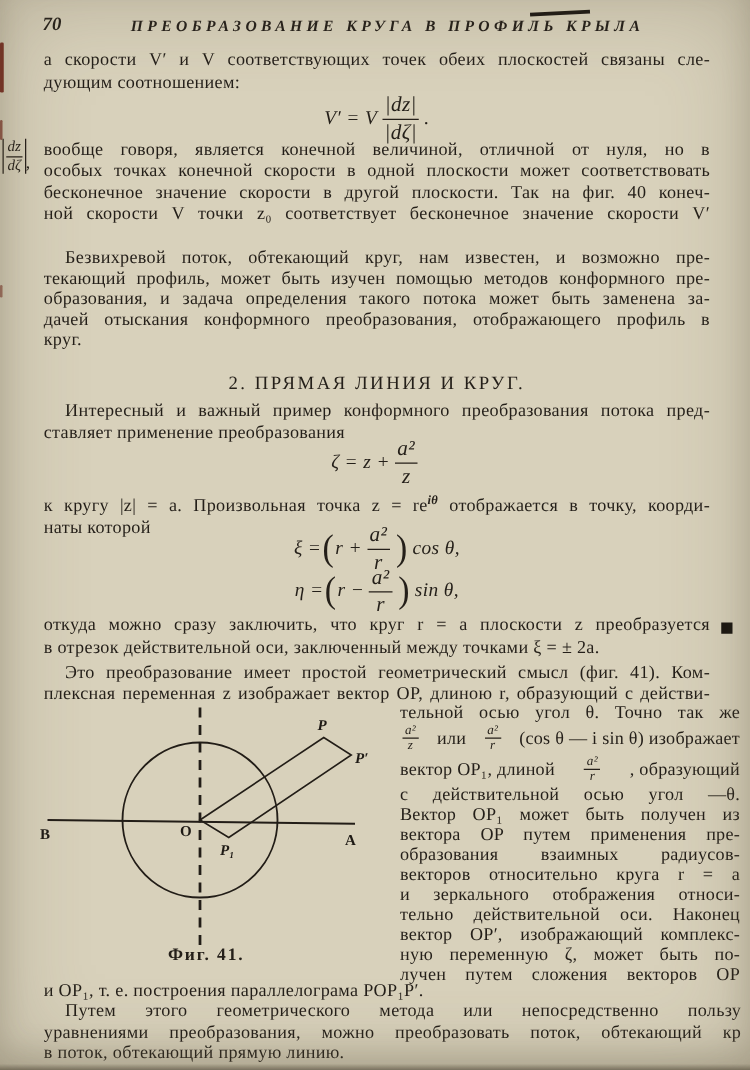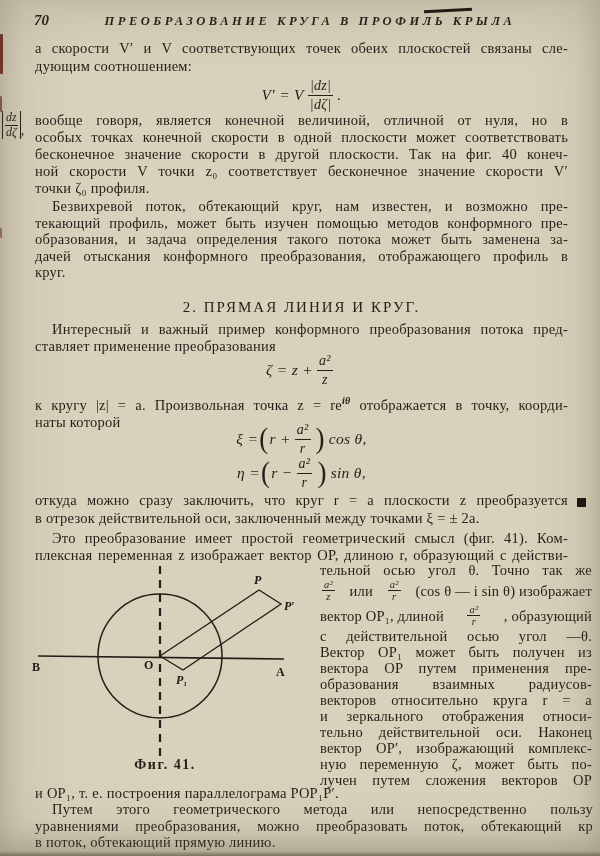--- a/index.html
+++ b/index.html
@@ -20,21 +20,21 @@
   .ln.ind{text-indent:17px;}
   
   .pagehead{position:absolute;top:12px;left:0;width:600px;height:20px;}
   .pagenum{position:absolute;left:34px;top:0;font-size:15px;font-weight:bold;font-style:italic;}
   .htitle{position:absolute;left:70px;right:50px;top:2px;text-align:center;
           font-size:12.5px;font-weight:bold;font-style:italic;letter-spacing:3.5px;white-space:nowrap;}
   .overline-mark{position:absolute;left:424px;top:9px;width:48px;height:2.6px;background:#1c1813;transform:rotate(-3deg);}
   
   .formula{position:absolute;left:35px;width:533px;display:flex;justify-content:center;align-items:center;
            font-style:italic;font-size:15.5px;letter-spacing:.3px;}
-  .frac{display:inline-flex;flex-direction:column;align-items:center;font-size:14px;line-height:1.08;margin:0 4px;font-style:italic;}
+  .frac{display:inline-flex;flex-direction:column;align-items:center;font-size:17px;line-height:1.08;margin:0 4px;font-style:italic;}
   .frac .num{border-bottom:1px solid #241f19;padding:0 2px 1px;}
   .frac .den{padding-top:1px;}
   .ifrac{display:inline-flex;flex-direction:column;align-items:center;font-size:10.5px;line-height:1.05;
          vertical-align:middle;margin:0 2px;font-style:italic;}
   .ifrac .num{border-bottom:1px solid #241f19;padding:0 2px 0;}
   .ifrac .den{padding-top:0;}
   .bigparen{font-size:27px;font-style:normal;font-weight:400;line-height:.8;transform:scaleY(1.1);margin:0 1px;}
   .mfrac-wrap{position:absolute;left:2px;top:111px;display:flex;align-items:flex-end;font-size:12px;}
   .mfrac{display:inline-flex;flex-direction:column;align-items:center;line-height:1.1;font-style:italic;
          border-left:1px solid #241f19;border-right:1px solid #241f19;padding:0 2px;}
@@ -82,21 +82,20 @@
     <span class="den">dζ</span>
   </span>
   <span style="font-size:14px;">,</span>
 </div>
 
 <div class="blk" style="top:112px;line-height:17px;">
   <div class="ln">вообще говоря, является конечной величиной, отличной от нуля, но в</div>
   <div class="ln">особых точках конечной скорости в одной плоскости может соответствовать</div>
   <div class="ln">бесконечное значение скорости в другой плоскости. Так на фиг. 40 конеч-</div>
   <div class="ln">ной скорости V точки z₀ соответствует бесконечное значение скорости V′</div>
-  <div class="ln end">точки ζ₀ профиля.</div>
 </div>
 
 <div class="blk" style="top:198px;line-height:16.5px;">
   <div class="ln ind">Безвихревой поток, обтекающий круг, нам известен, и возможно пре-</div>
   <div class="ln">текающий профиль, может быть изучен помощью методов конформного пре-</div>
   <div class="ln">образования, и задача определения такого потока может быть заменена за-</div>
   <div class="ln">дачей отыскания конформного преобразования, отображающего профиль в</div>
   <div class="ln end">круг.</div>
 </div>
 

